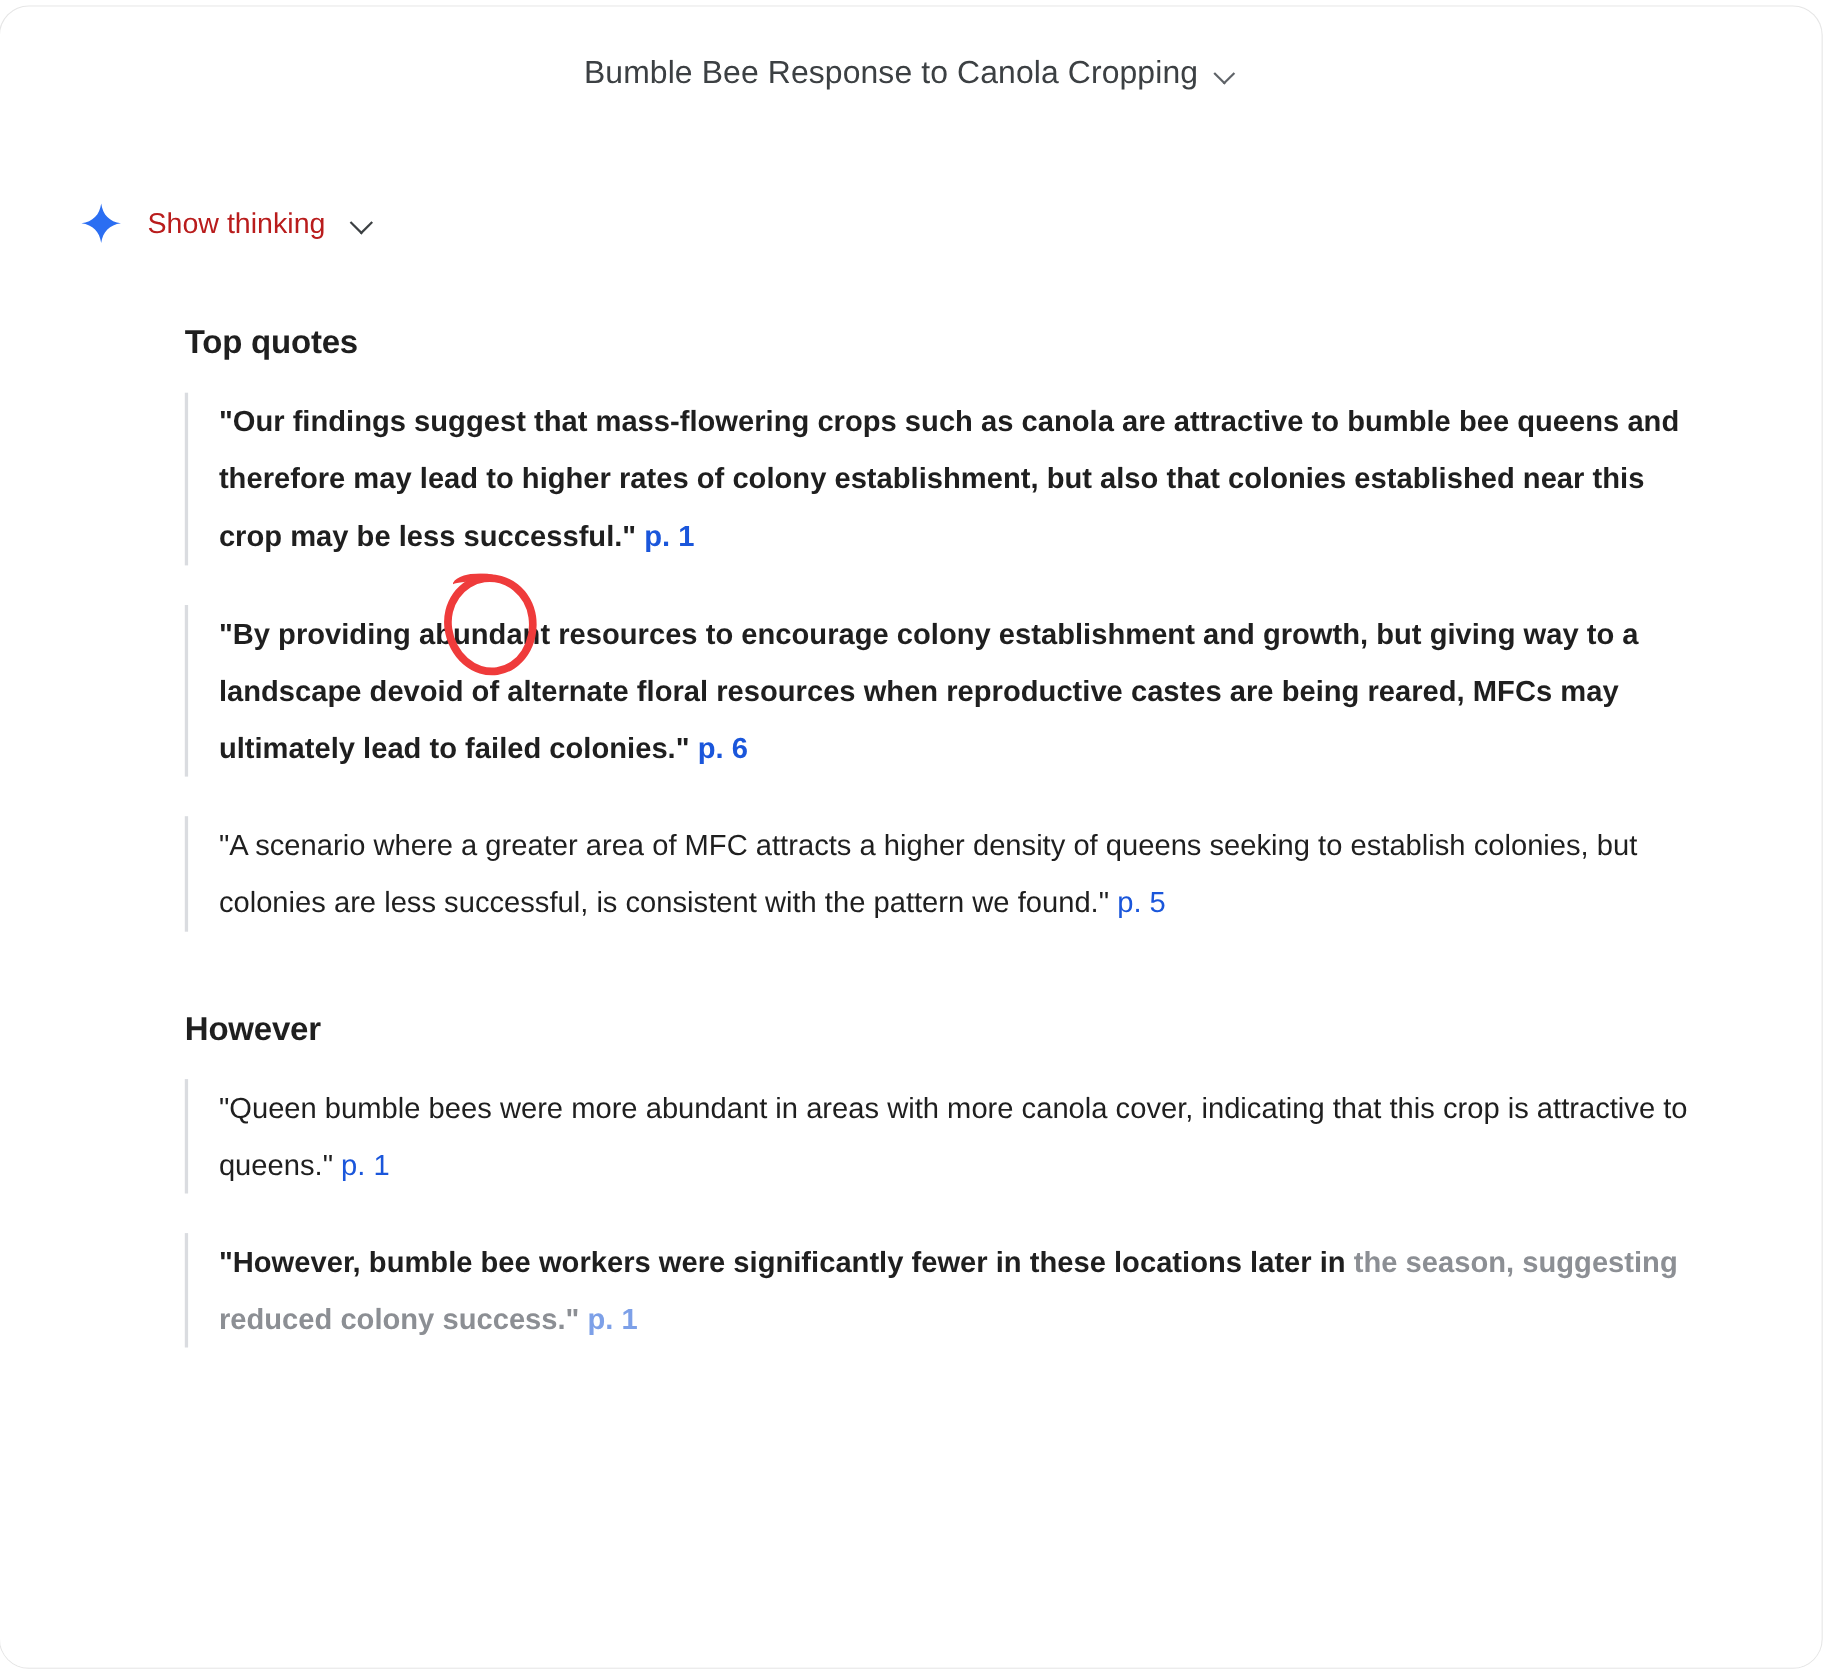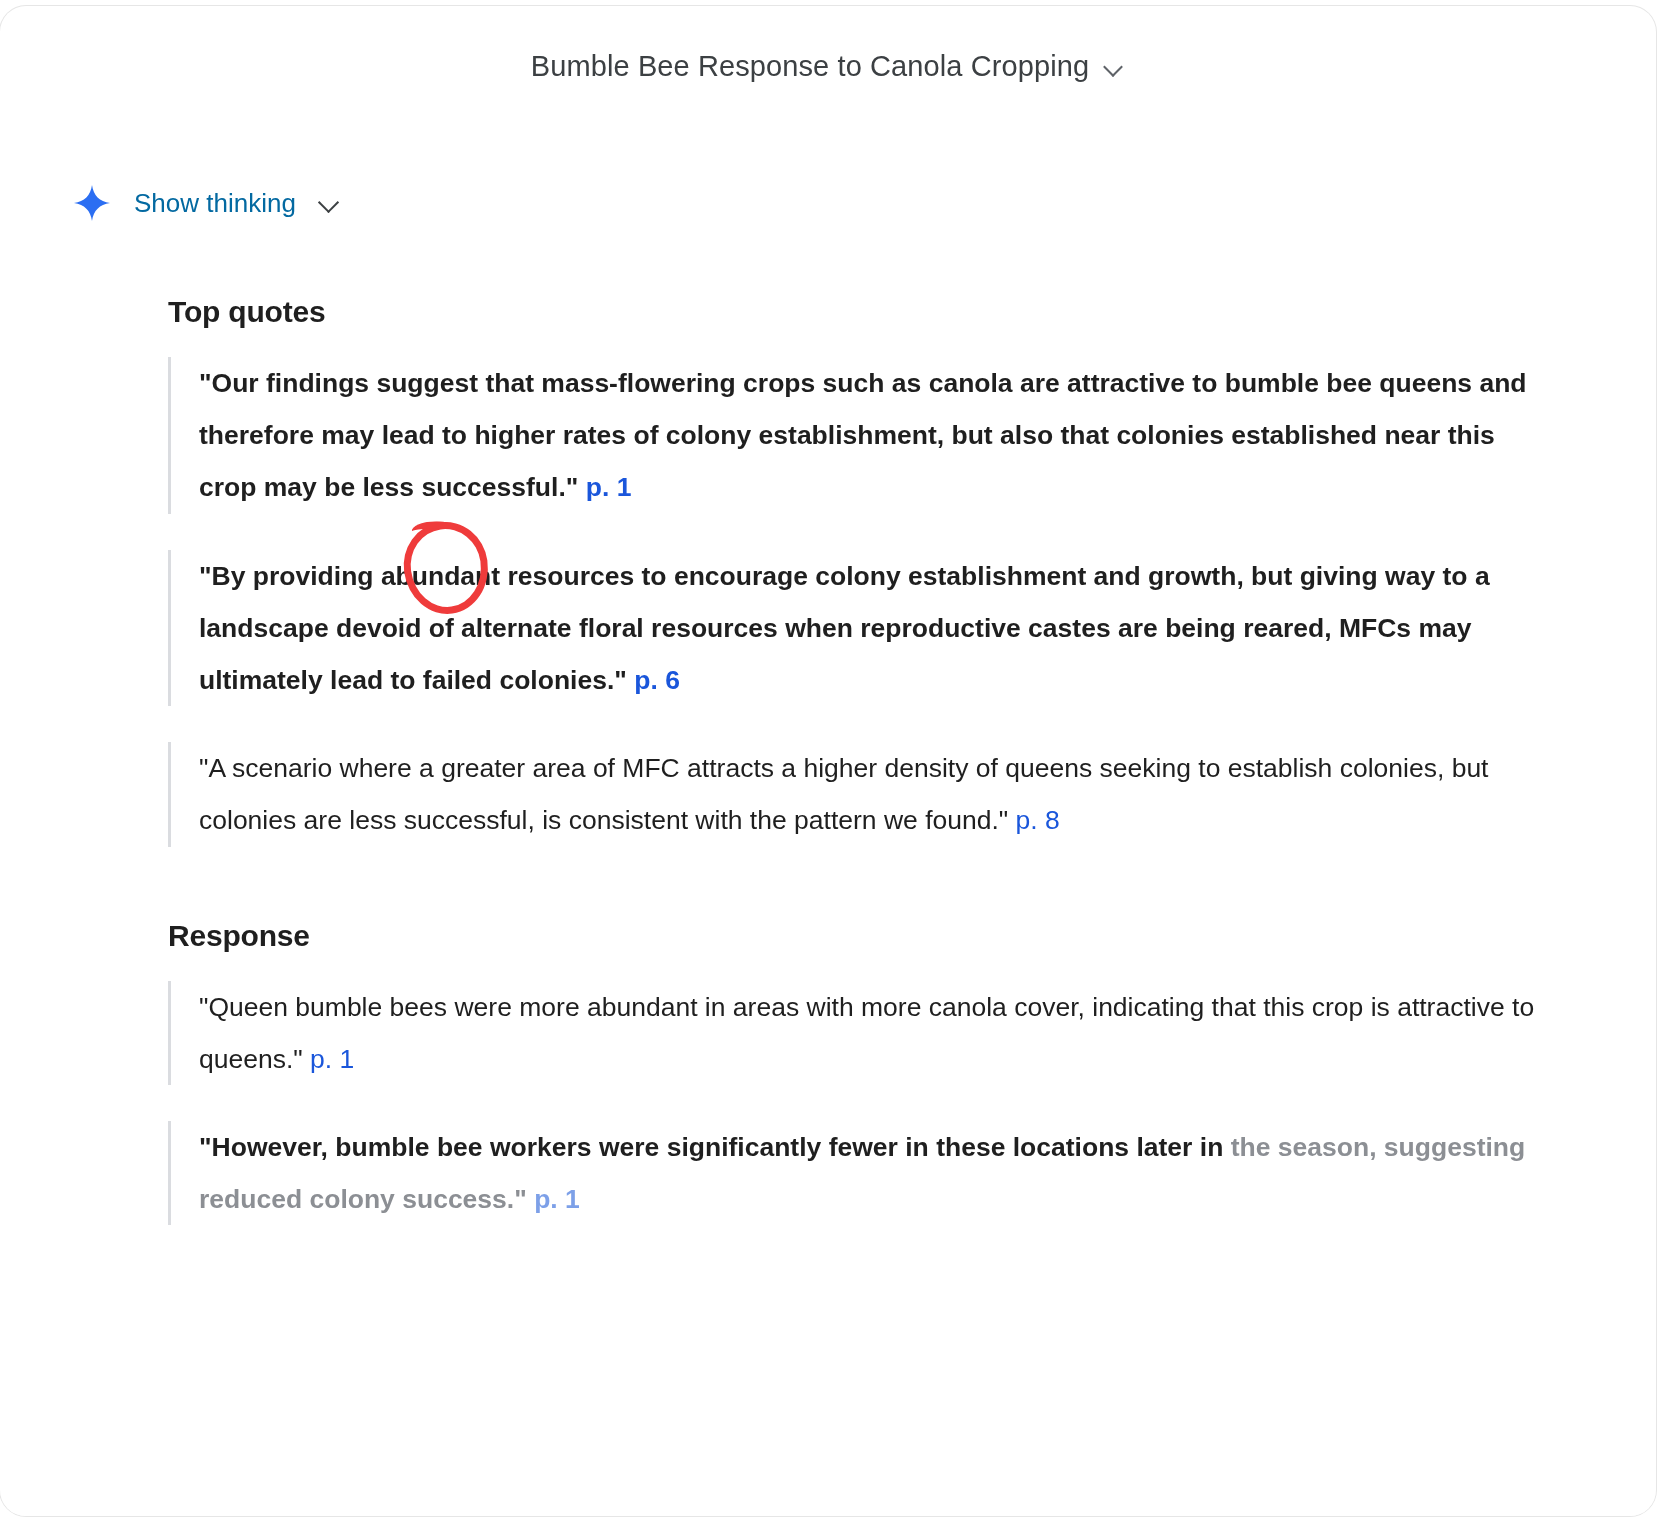--- a/index.html
+++ b/index.html
@@ -71,21 +71,21 @@
     margin-top: 90px;
     padding-left: 72px;
   }
   .spark {
     width: 40px;
     height: 40px;
     flex: none;
   }
   .thinking-label {
     font-size: 26px;
-    color: #0369a1;
+    color: #b91c1c;
   }
   .thinking-chevron {
     display: inline-block;
     width: 24px;
     height: 24px;
     position: relative;
     cursor: pointer;
   }
   .thinking-chevron::before {
     content: "";
@@ -195,26 +195,26 @@
           <a class="page-link">p. 1</a>
         </div>
 
         <div class="quote bold">
           <span>"By providing abundant resources to encourage colony establishment and growth, but giving way to a landscape devoid of alternate floral resources when reproductive castes are being reared, MFCs may ultimately lead to failed colonies."</span>
           <a class="page-link">p. 6</a>
         </div>
 
         <div class="quote">
           <span>"A scenario where a greater area of MFC attracts a higher density of queens seeking to establish colonies, but colonies are less successful, is consistent with the pattern we found."</span>
-          <a class="page-link">p. 8</a>
+          <a class="page-link">p. 5</a>
         </div>
       </div>
 
       <div class="section">
-        <div class="section-title">Response</div>
+        <div class="section-title">However</div>
 
         <div class="quote">
           <span>"Queen bumble bees were more abundant in areas with more canola cover, indicating that this crop is attractive to queens."</span>
           <a class="page-link">p. 1</a>
         </div>
 
         <div class="quote bold">
           <span>"However, bumble bee workers were significantly fewer in these locations later in</span>
           <span class="fade-text">the season, suggesting reduced colony success."</span>
           <a class="page-link fade-link">p. 1</a>

